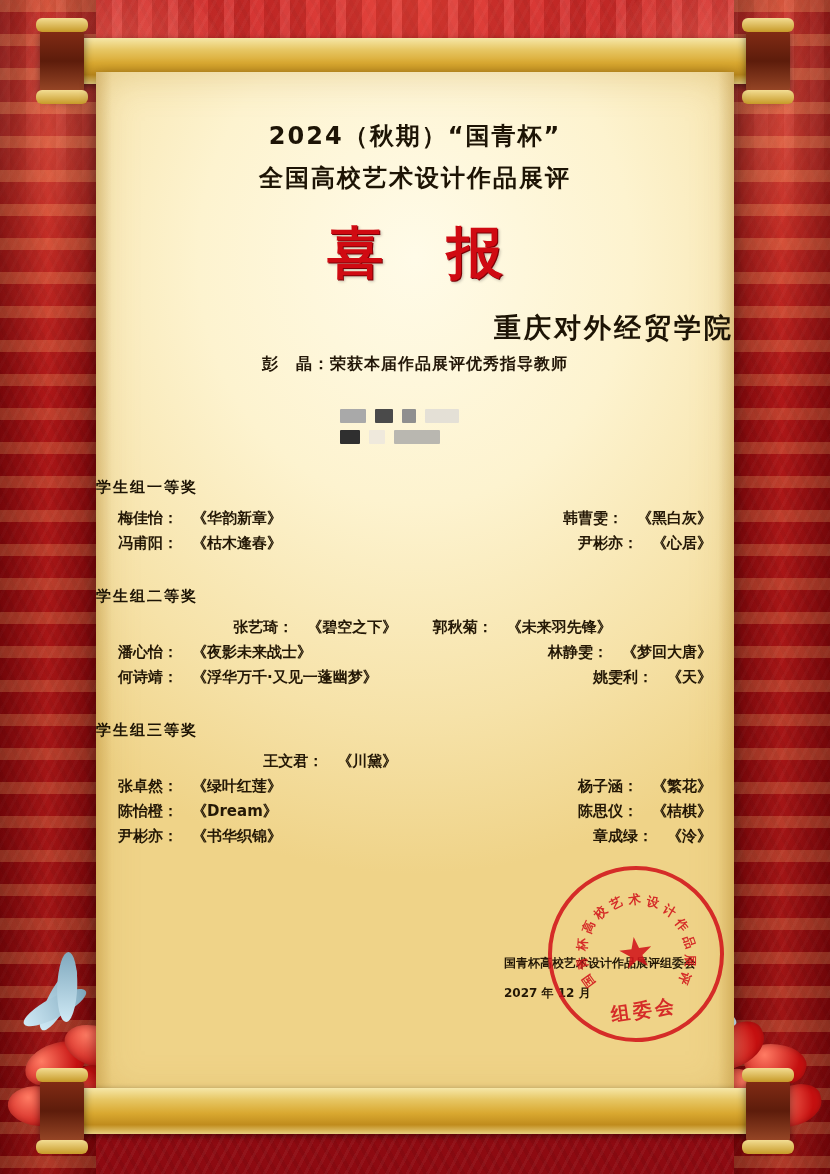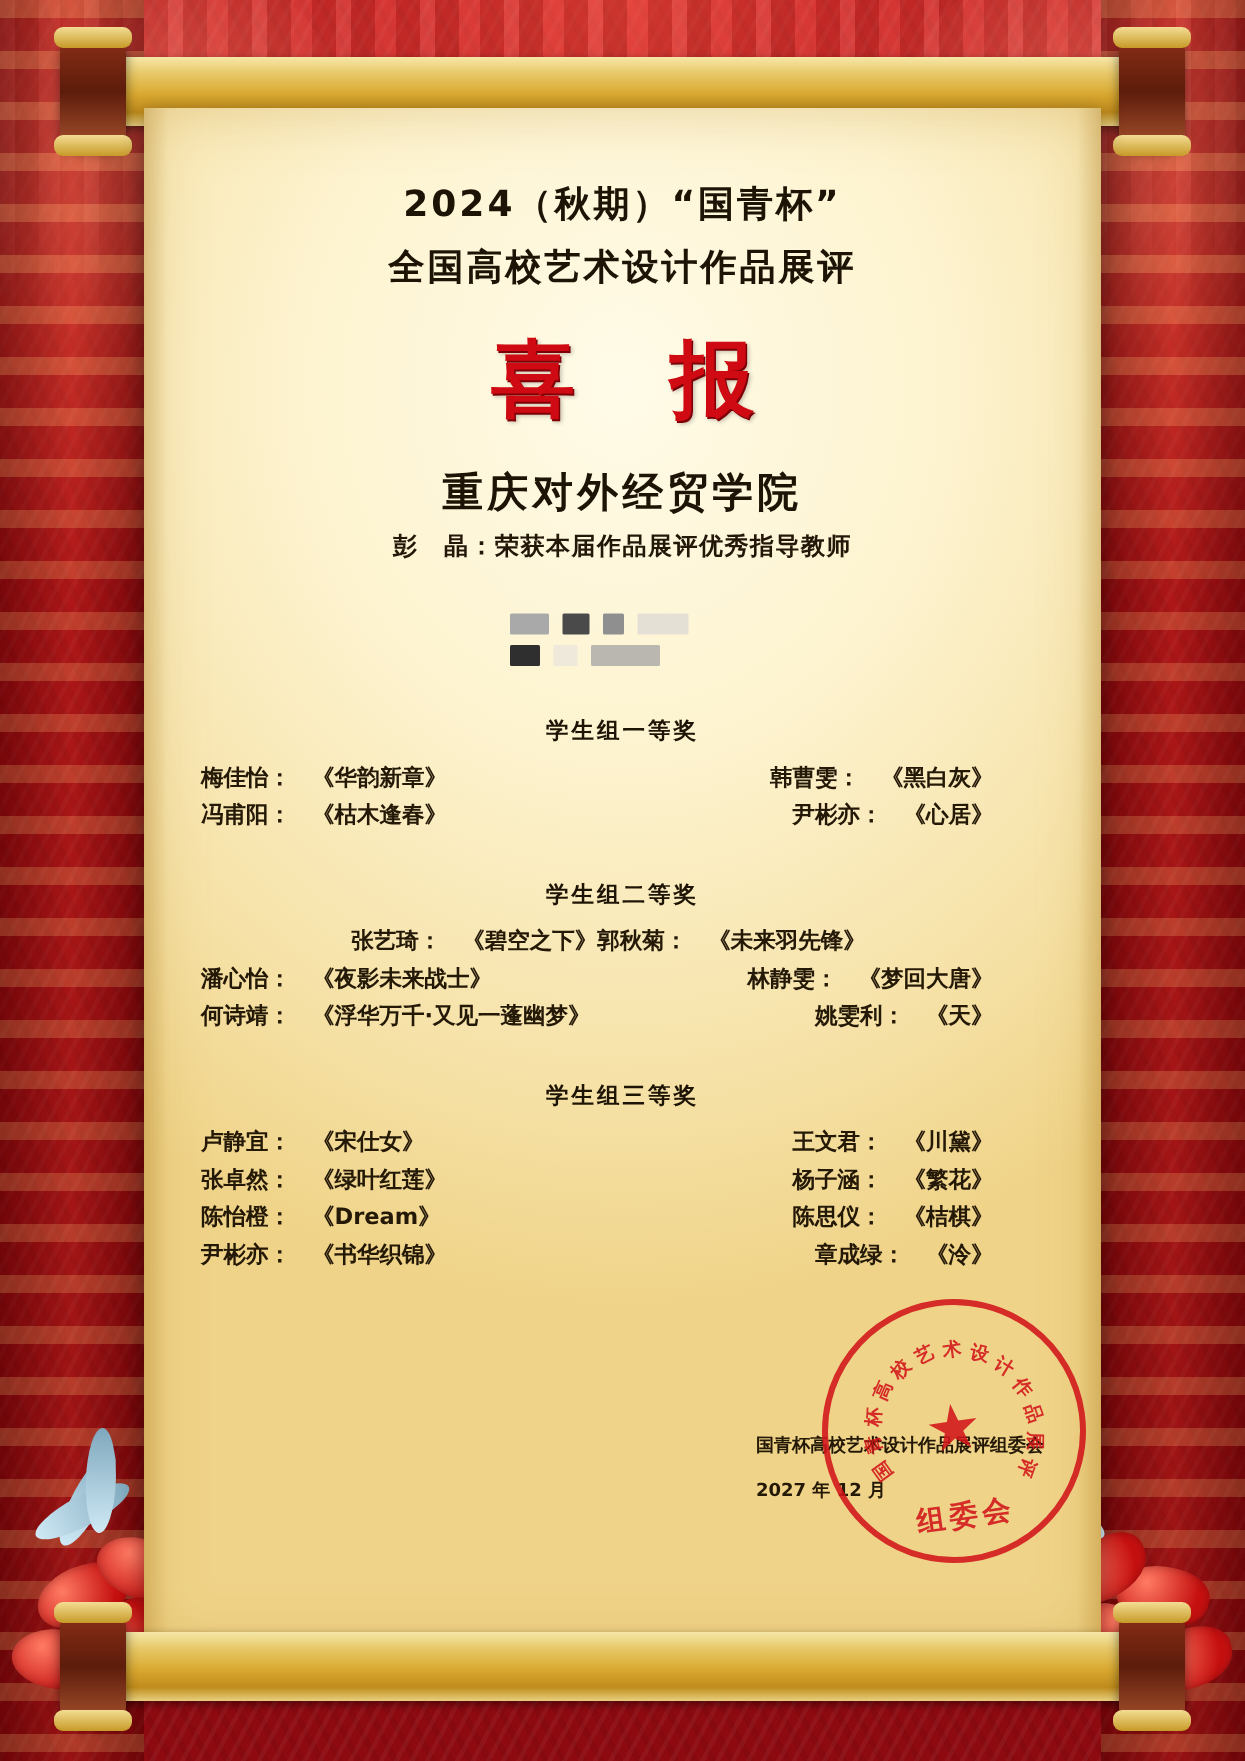--- a/index.html
+++ b/index.html
@@ -112,43 +112,43 @@
     color:#1d1405;font-family:"DejaVu Sans", sans-serif;
   }
   .xibao{
     text-align:center;margin-top:22px;
     font-size:56px;font-weight:bold;letter-spacing:22px;text-indent:22px;
     color:#d00a12;
     text-shadow:1px 1px 0 #7c0006, 2px 2px 3px rgba(0,0,0,.25);
     font-family:"DejaVu Sans", sans-serif;
   }
   .school{
-    text-align:center;margin-top:18px;
+    text-align:right;margin-top:18px;
     font-size:27px;font-weight:bold;letter-spacing:3px;color:#1d1405;
     font-family:"DejaVu Sans", sans-serif;
   }
   .teacher{
     text-align:center;margin-top:8px;
     font-size:16px;font-weight:bold;letter-spacing:1px;color:#231708;
     font-family:"DejaVu Sans", sans-serif;
   }
   .mosaic{
     margin:34px auto 0;width:150px;
   }
   .mrow{display:flex;gap:9px;margin-bottom:7px;justify-content:flex-start;}
   .mblk{height:14px;border-radius:1px;}
 
   .sec{margin-top:34px;}
   .sec-title{
-    text-align:center;font-size:15px;font-weight:bold;letter-spacing:2px;
+    font-size:15px;font-weight:bold;letter-spacing:2px;
     color:#1d1405;margin-bottom:12px;font-family:"DejaVu Sans", sans-serif;
   }
   .row{
-    display:flex;
-    padding:0 22px;margin:6px 16px;
+    display:flex;justify-content:space-between;
+    padding:0 22px;margin:6px 0;
     font-size:15px;font-weight:bold;color:#241806;
     font-family:"DejaVu Sans", sans-serif;
   }
   .cell{display:flex;width:47%;}
   .cell.right{justify-content:flex-end;}
   .nm{min-width:74px;}
   .wk{white-space:nowrap;}
 
   
   .footer{
@@ -295,24 +295,20 @@
               </div>
               <div class="cell right">
                 <span class="nm">姚雯利：</span>
                 <span class="wk">《天》</span>
               </div>
             </div>
           </div>
           <div class="sec">
             <div class="sec-title">学生组三等奖</div>
             <div class="row">
-              <div class="cell">
-                <span class="nm">卢静宜：</span>
-                <span class="wk">《宋仕女》</span>
-              </div>
               <div class="cell right">
                 <span class="nm">王文君：</span>
                 <span class="wk">《川黛》</span>
               </div>
             </div>
             <div class="row">
               <div class="cell">
                 <span class="nm">张卓然：</span>
                 <span class="wk">《绿叶红莲》</span>
               </div>

